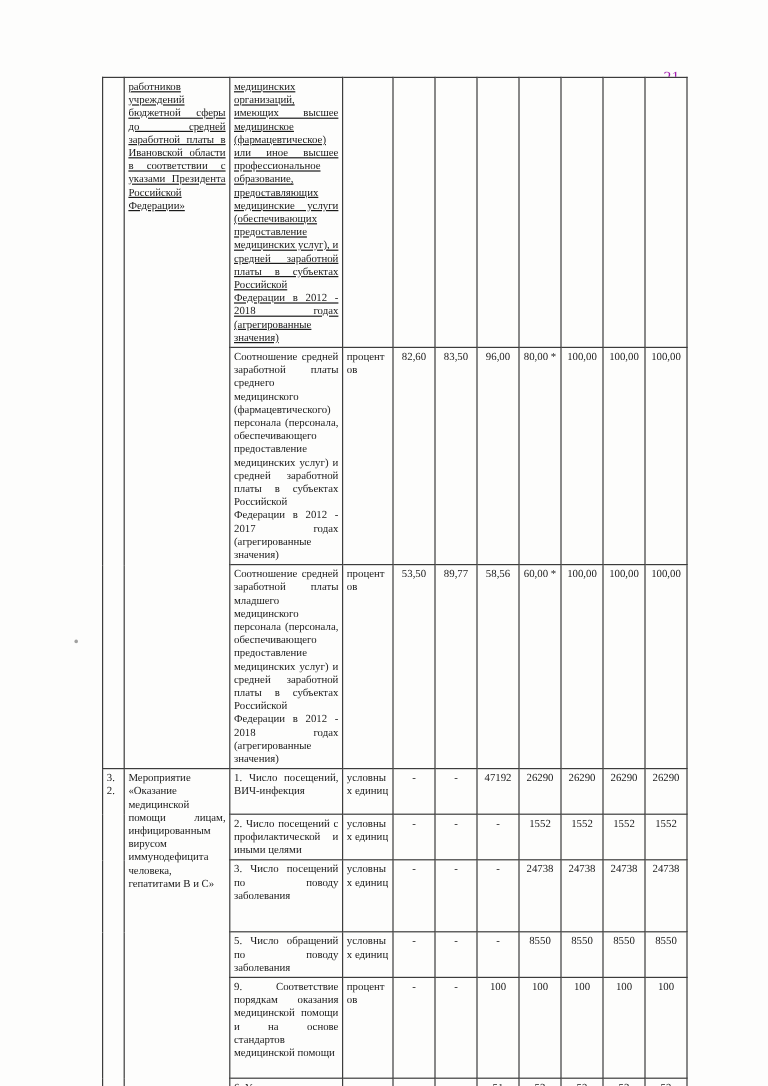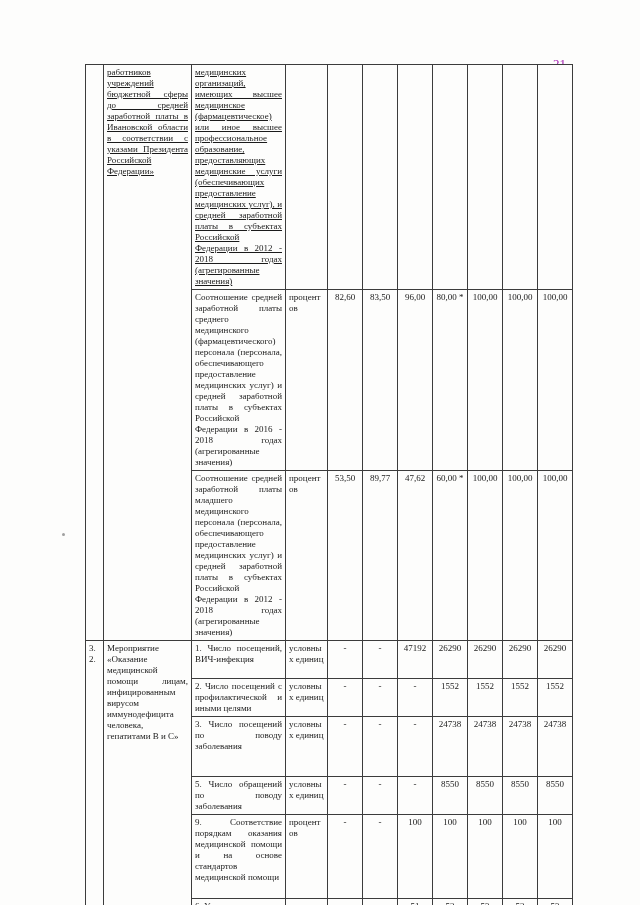--- a/index.html
+++ b/index.html
@@ -104,36 +104,36 @@
         <td class="c-unit"></td>
         <td class="c-val"></td>
         <td class="c-val"></td>
         <td class="c-val"></td>
         <td class="c-val"></td>
         <td class="c-val"></td>
         <td class="c-val"></td>
         <td class="c-val"></td>
       </tr>
       <tr class="h-a2">
-        <td class="c-ind">Соотношение средней заработной платы среднего медицинского (фармацевтического) персонала (персонала, обеспечивающего предоставление медицинских услуг) и средней заработной платы в субъектах Российской Федерации в 2016 - 2018 годах (агрегированные значения)</td>
+        <td class="c-ind">Соотношение средней заработной платы среднего медицинского (фармацевтического) персонала (персонала, обеспечивающего предоставление медицинских услуг) и средней заработной платы в субъектах Российской Федерации в 2012 - 2017 годах (агрегированные значения)</td>
         <td class="c-unit">процентов</td>
         <td class="c-val">82,60</td>
         <td class="c-val">83,50</td>
         <td class="c-val">96,00</td>
         <td class="c-val">80,00 *</td>
         <td class="c-val">100,00</td>
         <td class="c-val">100,00</td>
         <td class="c-val">100,00</td>
       </tr>
       <tr class="h-a3">
         <td class="c-ind">Соотношение средней заработной платы младшего медицинского персонала (персонала, обеспечивающего предоставление медицинских услуг) и средней заработной платы в субъектах Российской Федерации в 2012 - 2018 годах (агрегированные значения)</td>
         <td class="c-unit">процентов</td>
         <td class="c-val">53,50</td>
         <td class="c-val">89,77</td>
-        <td class="c-val">47,62</td>
+        <td class="c-val">58,56</td>
         <td class="c-val">60,00 *</td>
         <td class="c-val">100,00</td>
         <td class="c-val">100,00</td>
         <td class="c-val">100,00</td>
       </tr>
 
       <tr class="h-b1">
         <td class="c-num" rowspan="6">3.2.</td>
         <td class="c-name" rowspan="6">Мероприятие «Оказание медицинской помощи лицам, инфицированным вирусом иммунодефицита человека, гепатитами B и C»</td>
         <td class="c-ind">1. Число посещений, ВИЧ-инфекция</td>

